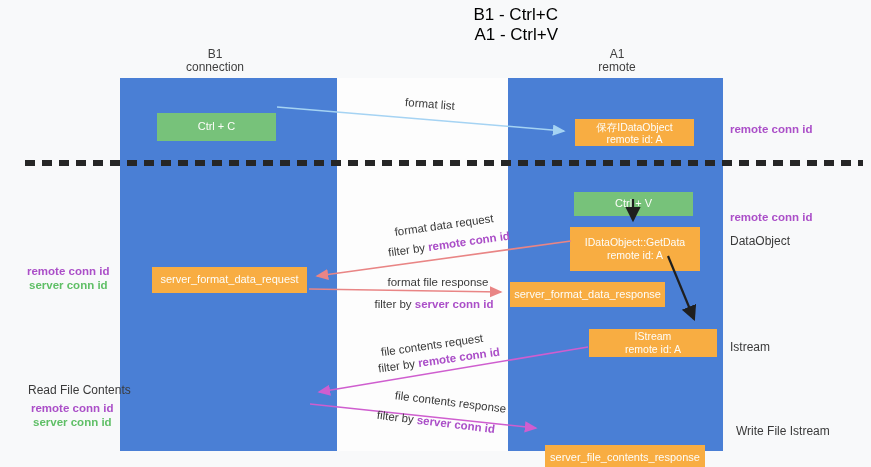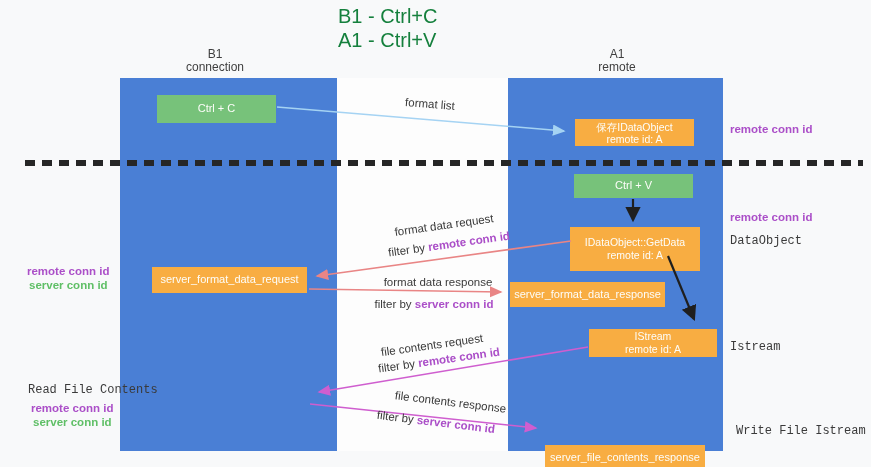--- a/index.html
+++ b/index.html
@@ -2,39 +2,39 @@
 <html><head>
 <meta charset="utf-8">
 <style>
   html,body{margin:0;padding:0;background:#f8f9fa;}
   .canvas{
     position:relative;width:871px;height:467px;overflow:hidden;
     background:#f8f9fa;
     font-family:"Liberation Sans","DejaVu Sans",sans-serif;
     color:#3a3a3a;
   }
-  .title{position:absolute;left:338px;top:5px;width:220px;text-align:left;
-    font-size:20px;line-height:1.18;color:#15803d;}
+  .title{position:absolute;left:338px;top:5px;width:220px;text-align:right;
+    font-size:17px;line-height:1.18;color:#000000;}
   .lane-header{position:absolute;width:120px;text-align:center;font-size:12px;
     line-height:1.12;color:#3f3f3f;top:48px;}
   .lane{position:absolute;top:78px;height:373px;background:#4a7fd5;z-index:1;}
   .lane-left{left:120px;width:217px;}
   .lane-right{left:508px;width:215px;}
   .gap-strip{position:absolute;left:337px;top:78px;width:171px;height:373px;background:#fdfdfd;z-index:0;}
   .dashline{position:absolute;left:25px;top:160px;width:838px;height:6px;z-index:6;
     background:repeating-linear-gradient(90deg,#262626 0 10px,transparent 10px 17px);}
   .node{position:absolute;display:flex;flex-direction:column;align-items:center;justify-content:center;
     text-align:center;color:#fdfdf9;font-size:11px;line-height:1.2;z-index:10;}
-  .green{background:#77c27a;}
+  .green{background:#77c27a;margin-top:18px;}
   .orange{background:#f8ad42;}
   .lbl{position:absolute;font-size:11.5px;white-space:nowrap;z-index:15;color:#3a3a3a;}
   .lbl.center{text-align:center;}
   .purple{color:#ab4fc8;font-weight:bold;}
   .greenlbl{color:#5fbf66;font-weight:bold;}
-  .black12{font-size:12px;color:#3a3a3a;font-weight:normal;font-family:Liberation Mono, monospace;}
+  .black12{font-size:12px;color:#3a3a3a;font-weight:normal;}
   svg.arrows{position:absolute;left:0;top:0;z-index:12;pointer-events:none;}
 </style>
 </head>
 <body>
 
 <div class="canvas">
 
   <div class="title">
     <div>B1 - Ctrl+C</div>
     <div>A1 - Ctrl+V</div>
@@ -112,21 +112,21 @@
     <path d="M309,289 L501,292" stroke="#e98585" stroke-width="1.6" fill="none" marker-end="url(#mred)"></path>
     <path d="M588,347 L319,392" stroke="#cf5ecf" stroke-width="1.6" fill="none" marker-end="url(#mmag)"></path>
     <path d="M310,404 L536,428" stroke="#cf5ecf" stroke-width="1.6" fill="none" marker-end="url(#mmag)"></path>
   </svg>
 
   <div class="lbl center" style="left:370px;top:98px;width:120px;transform:rotate(4.5deg);">format list</div>
 
   <div class="lbl center" style="left:384px;top:219px;width:120px;transform:rotate(-8deg);">format data request</div>
   <div class="lbl center" style="left:375px;top:238px;width:148px;transform:rotate(-8deg);"><span>filter by </span><span class="purple">remote conn id</span></div>
 
-  <div class="lbl center" style="left:377px;top:276px;width:122px;">format data response</div>
+  <div class="lbl center" style="left:377px;top:276px;width:122px;">format file response</div>
   <div class="lbl center" style="left:368px;top:298px;width:132px;"><span>filter by </span><span class="purple">server conn id</span></div>
 
   <div class="lbl center" style="left:372px;top:339px;width:120px;transform:rotate(-8deg);">file contents request</div>
   <div class="lbl center" style="left:368px;top:354px;width:142px;transform:rotate(-8deg);"><span>filter by </span><span class="purple">remote conn id</span></div>
 
   <div class="lbl center" style="left:388px;top:396px;width:125px;transform:rotate(7deg);">file contents response</div>
   <div class="lbl center" style="left:366px;top:416px;width:140px;transform:rotate(7deg);"><span>filter by </span><span class="purple">server conn id</span></div>
 
   <div class="lbl purple" style="left:730px;top:123px;">remote conn id</div>
   <div class="lbl purple" style="left:730px;top:211px;">remote conn id</div>

